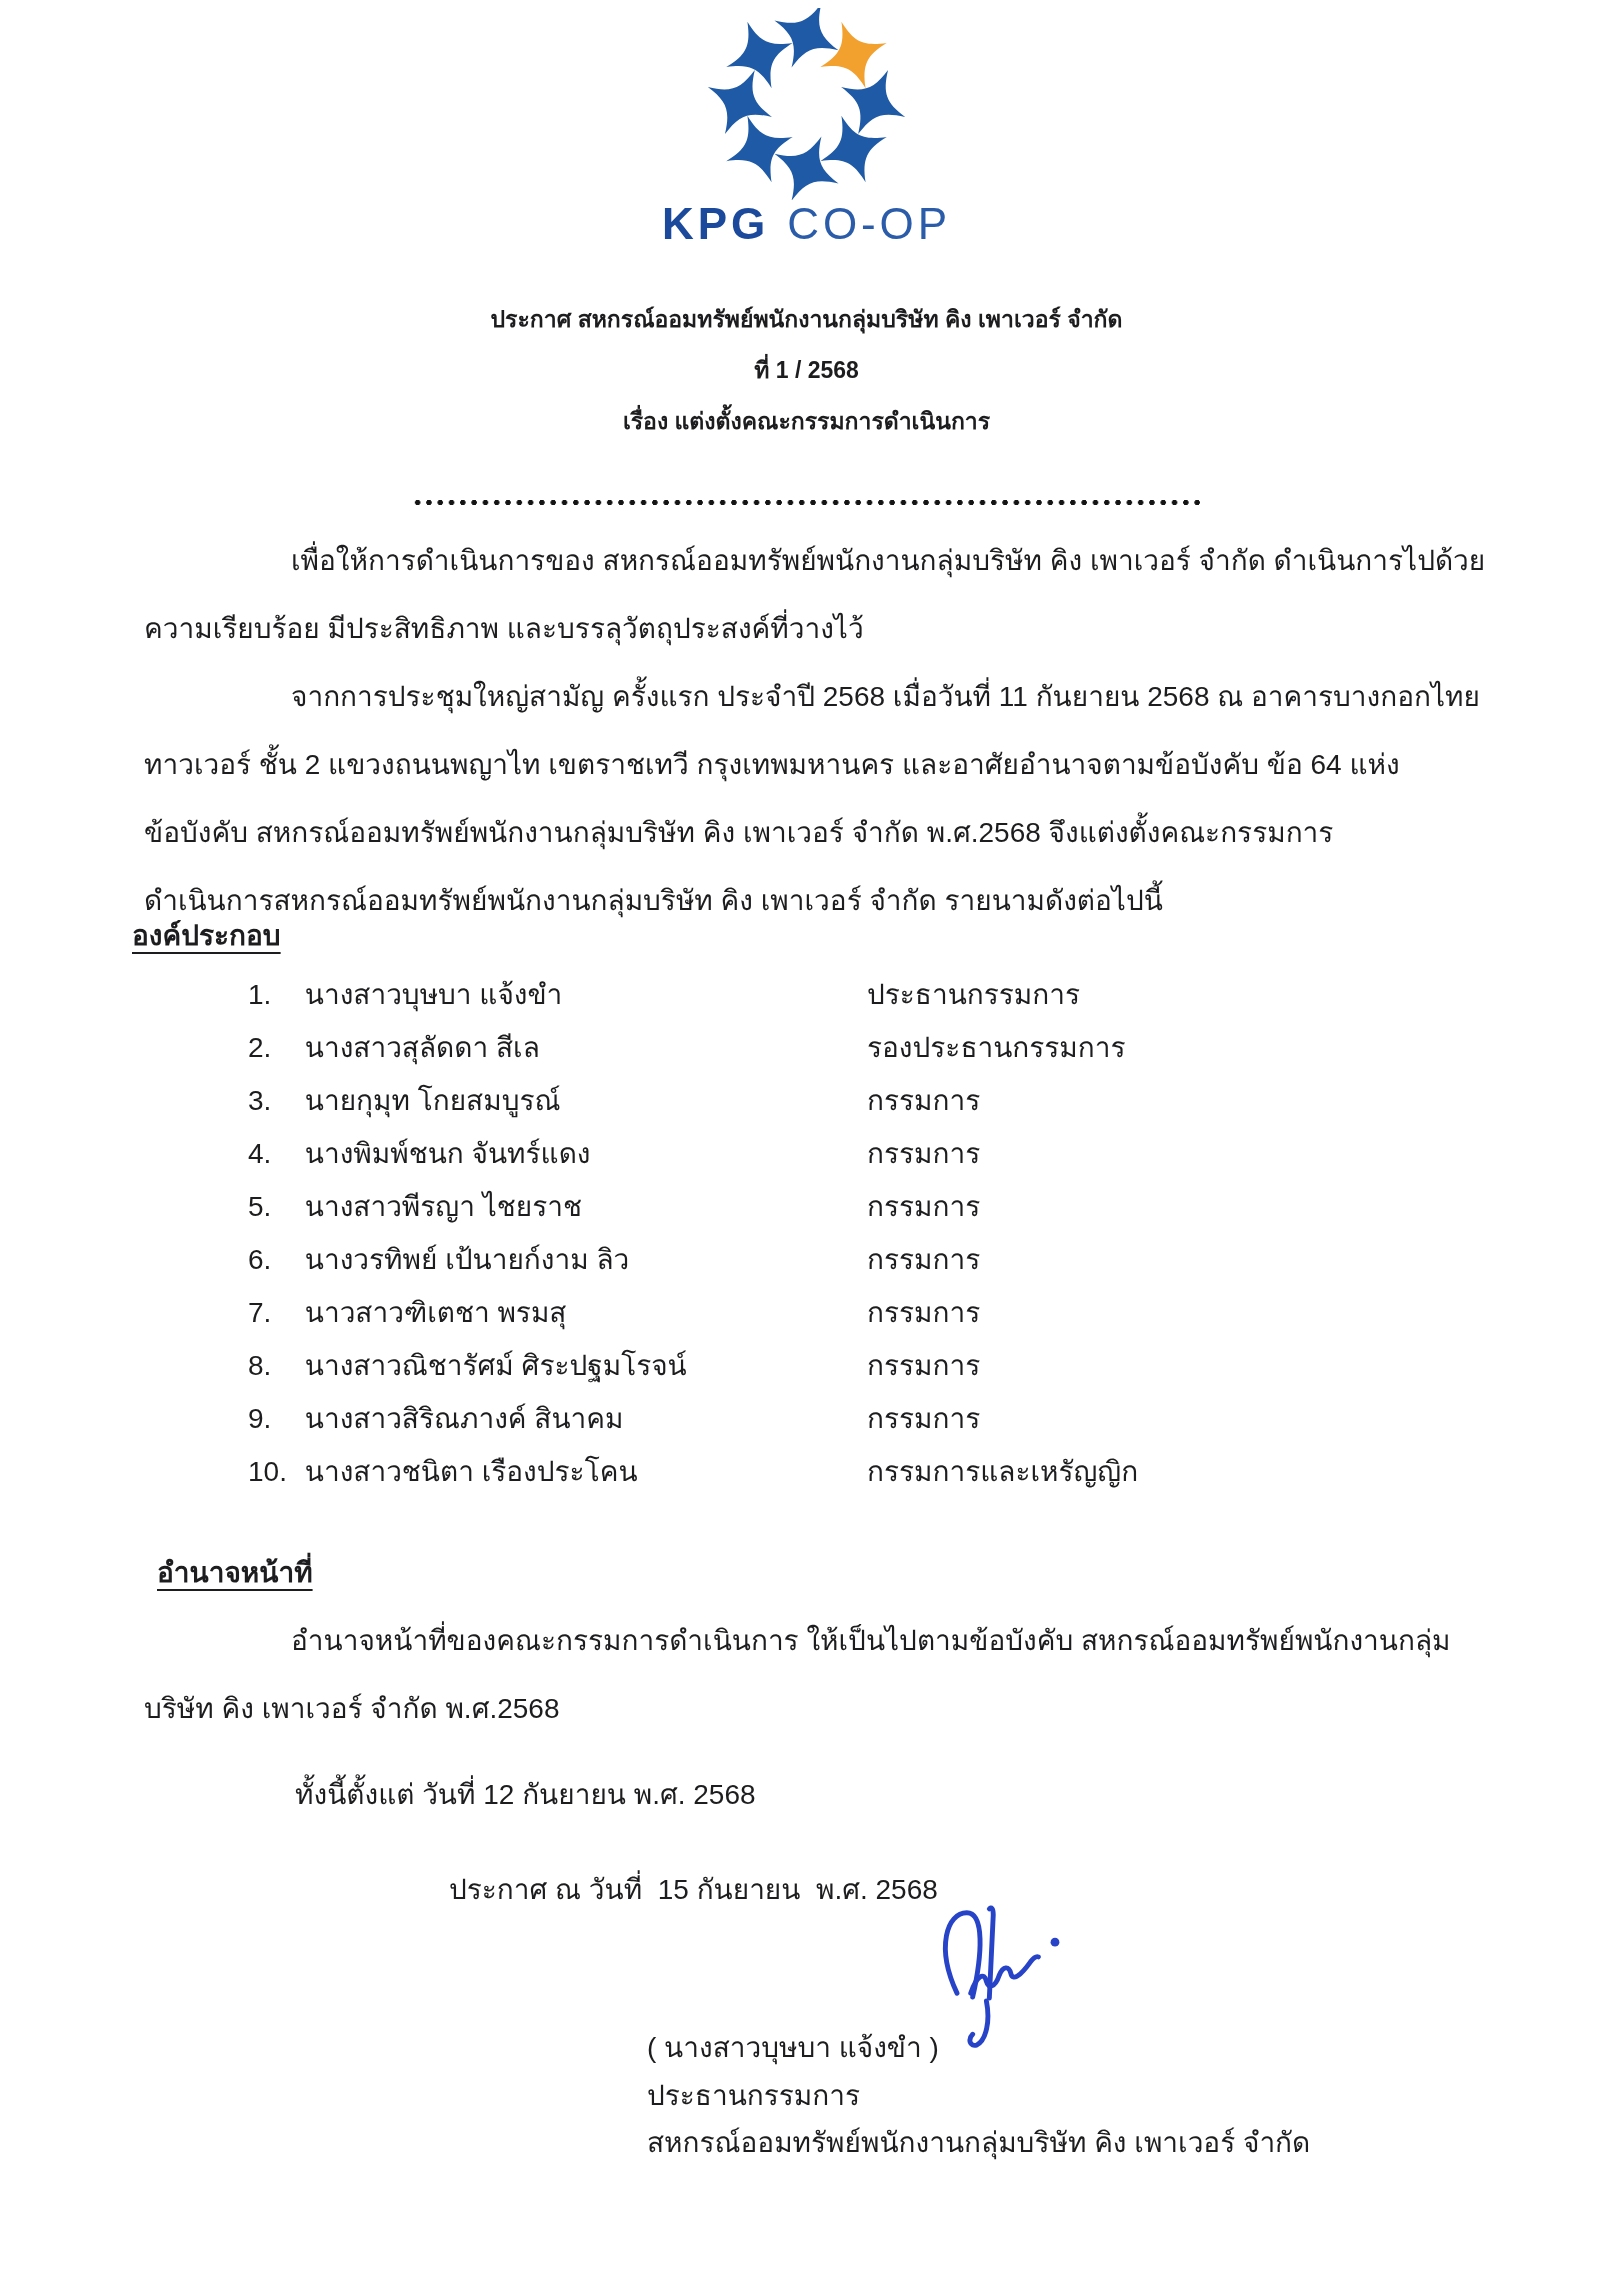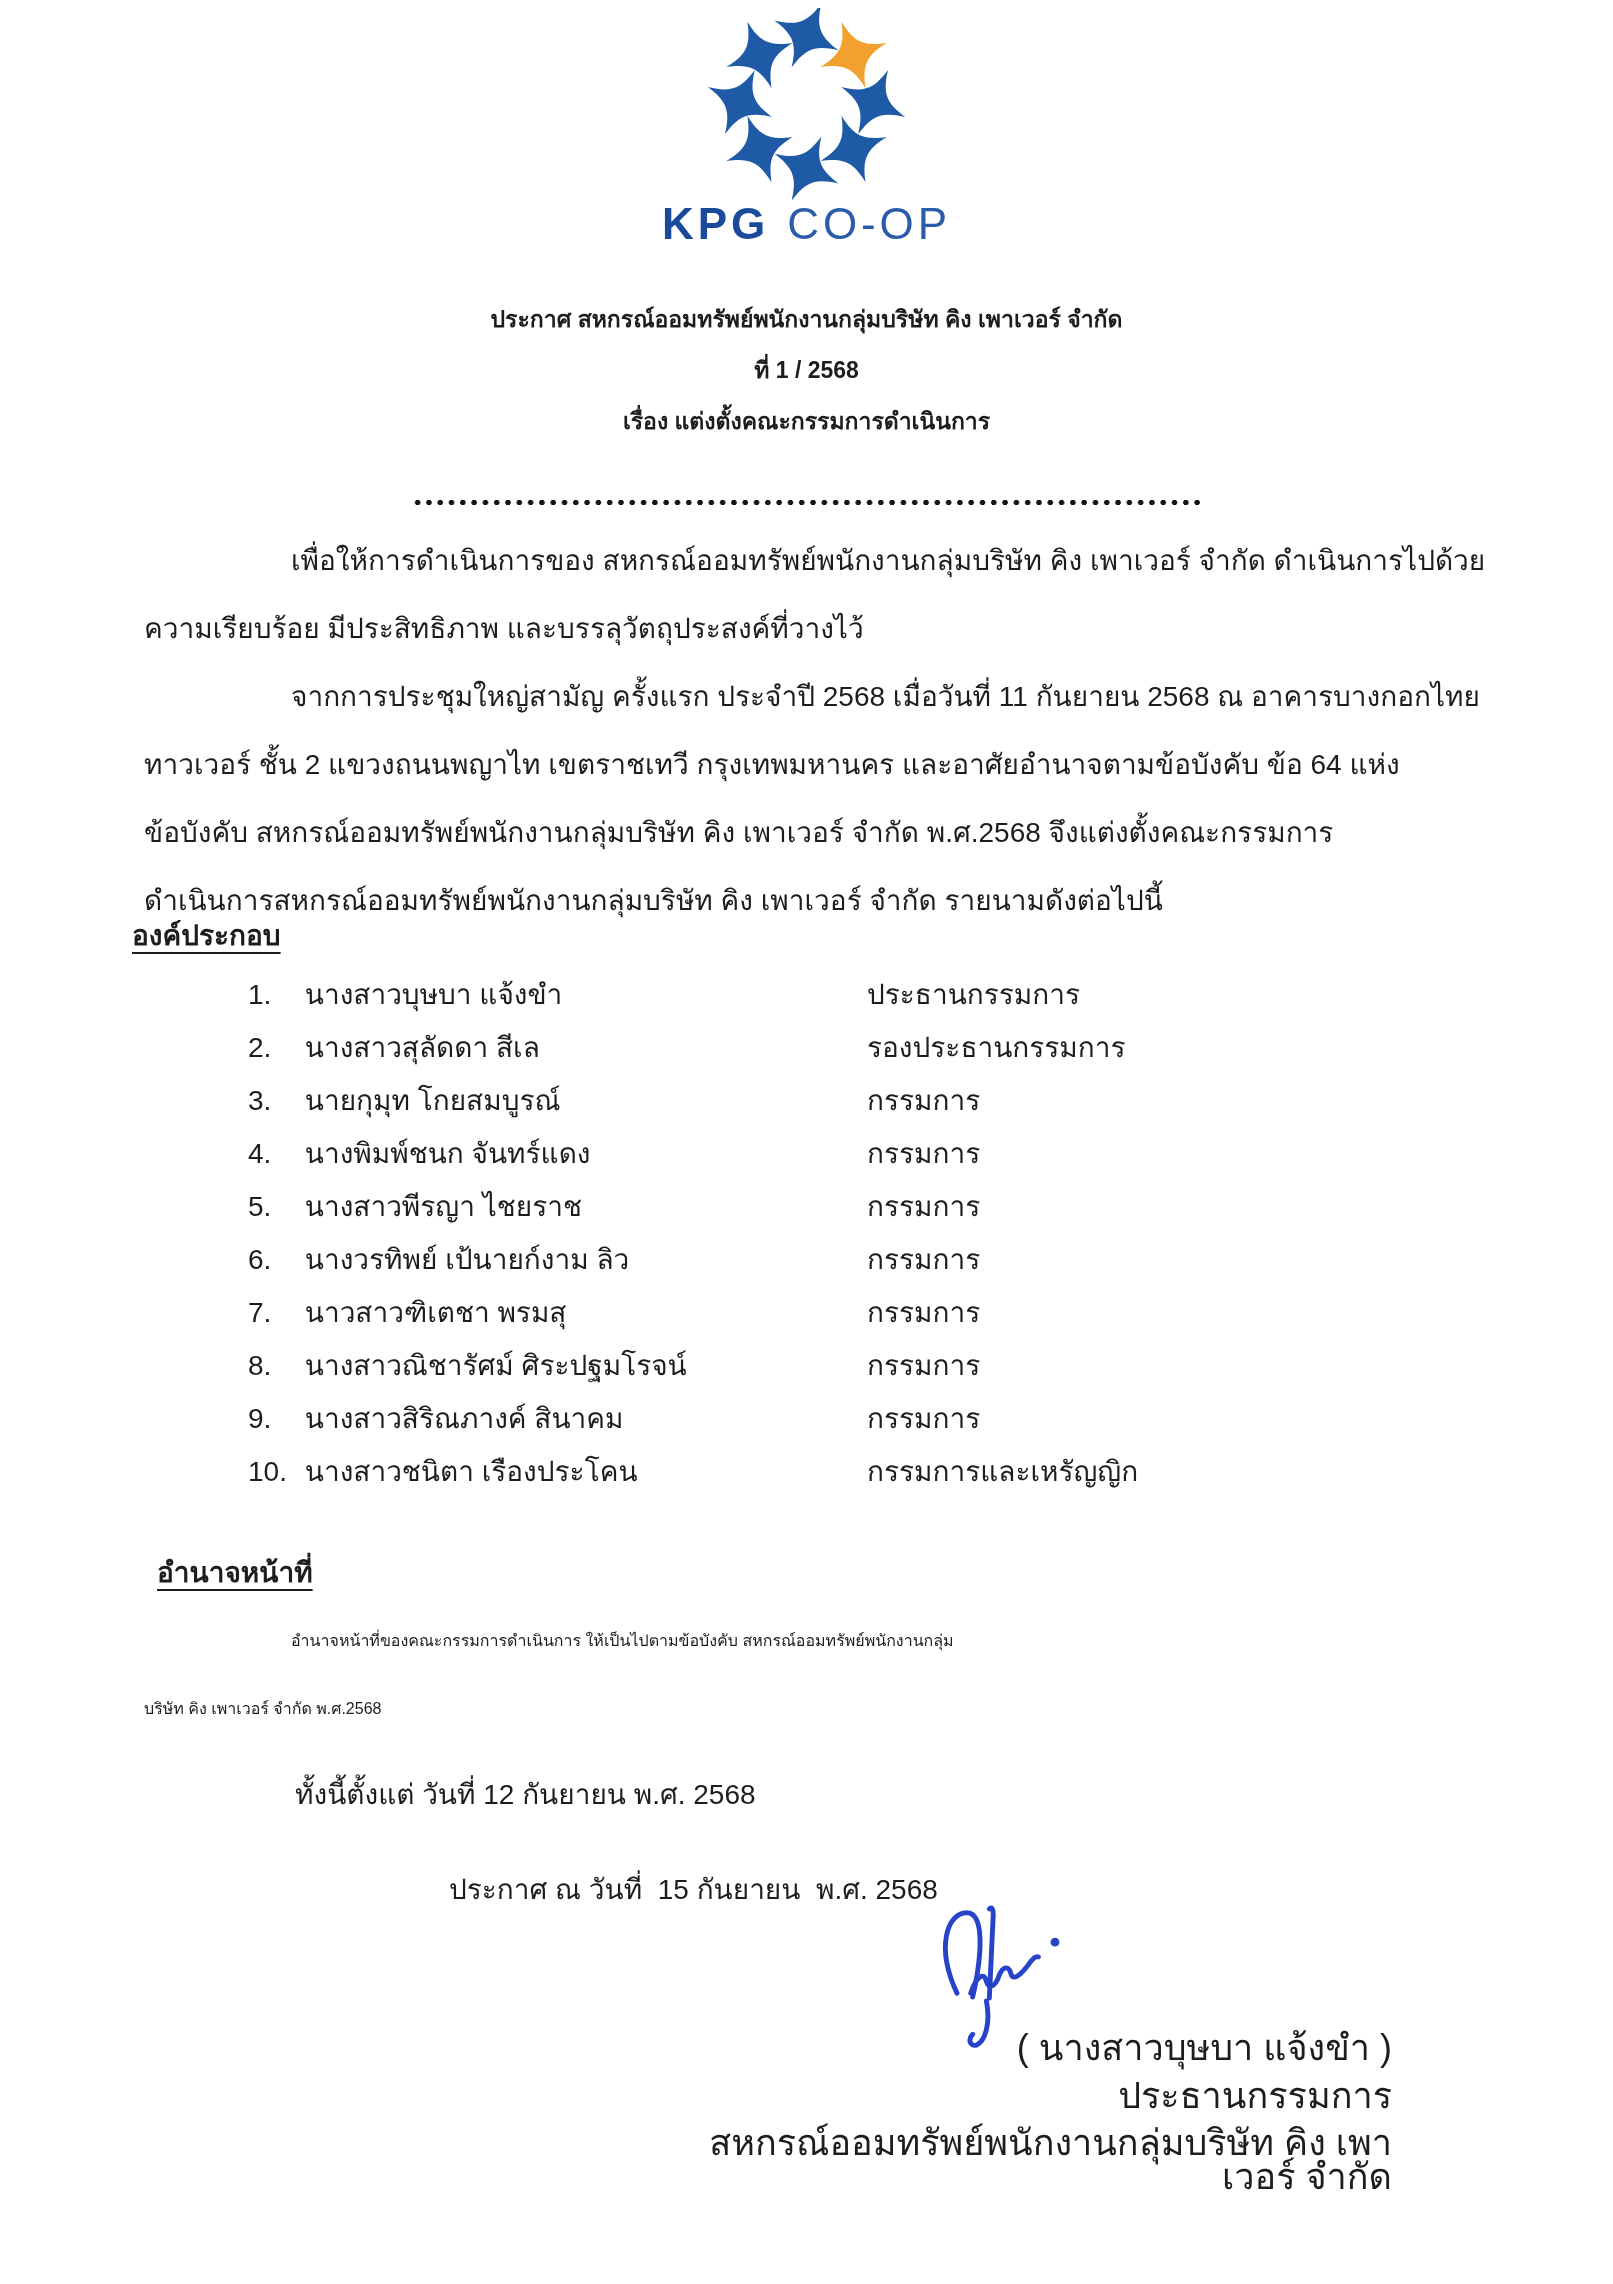--- a/index.html
+++ b/index.html
@@ -35,27 +35,27 @@
     text-decoration:underline;text-underline-offset:6.9px;line-height:1.2;}
   .comp{top:919px;left:132px;}
   .auth{top:1556px;left:157px;}
   
   .member-list{position:absolute;top:968px;left:0;right:0;font-size:28px;}
   .member-row{position:relative;height:53px;line-height:53px;white-space:nowrap;}
   .m-no{display:inline-block;margin-left:248px;min-width:49px;}
   .m-name{display:inline-block;}
   .m-role{position:absolute;left:867px;top:0;}
   
-  .auth-text{position:absolute;top:1601px;left:132px;right:137px;font-size:16px;}
+  .auth-text{position:absolute;top:1601px;left:132px;right:137px;font-size:28px;}
   
   .effective{position:absolute;top:1759px;left:279px;font-size:28px;margin:16px;line-height:39px;}
   .announce{position:absolute;top:1870px;left:449px;font-size:28px;margin:0;line-height:39px;white-space:pre-wrap;}
   
   .signature{position:absolute;left:900px;top:1903px;}
-  .signer{position:absolute;top:2031px;left:647px;width:745px;text-align:right;font-size:36px;}
+  .signer{position:absolute;top:2031px;left:647px;width:745px;text-align:left;font-size:28px;}
   .signer p{margin:0 0 13.7px 0;line-height:34px;}
 </style>
 </head>
 <body>
 
 <div class="page">
 
   <header class="logo-wrap">
     <svg class="logo-stars" width="265" height="192" viewBox="0 0 270 196" aria-hidden="true">
       <defs>

